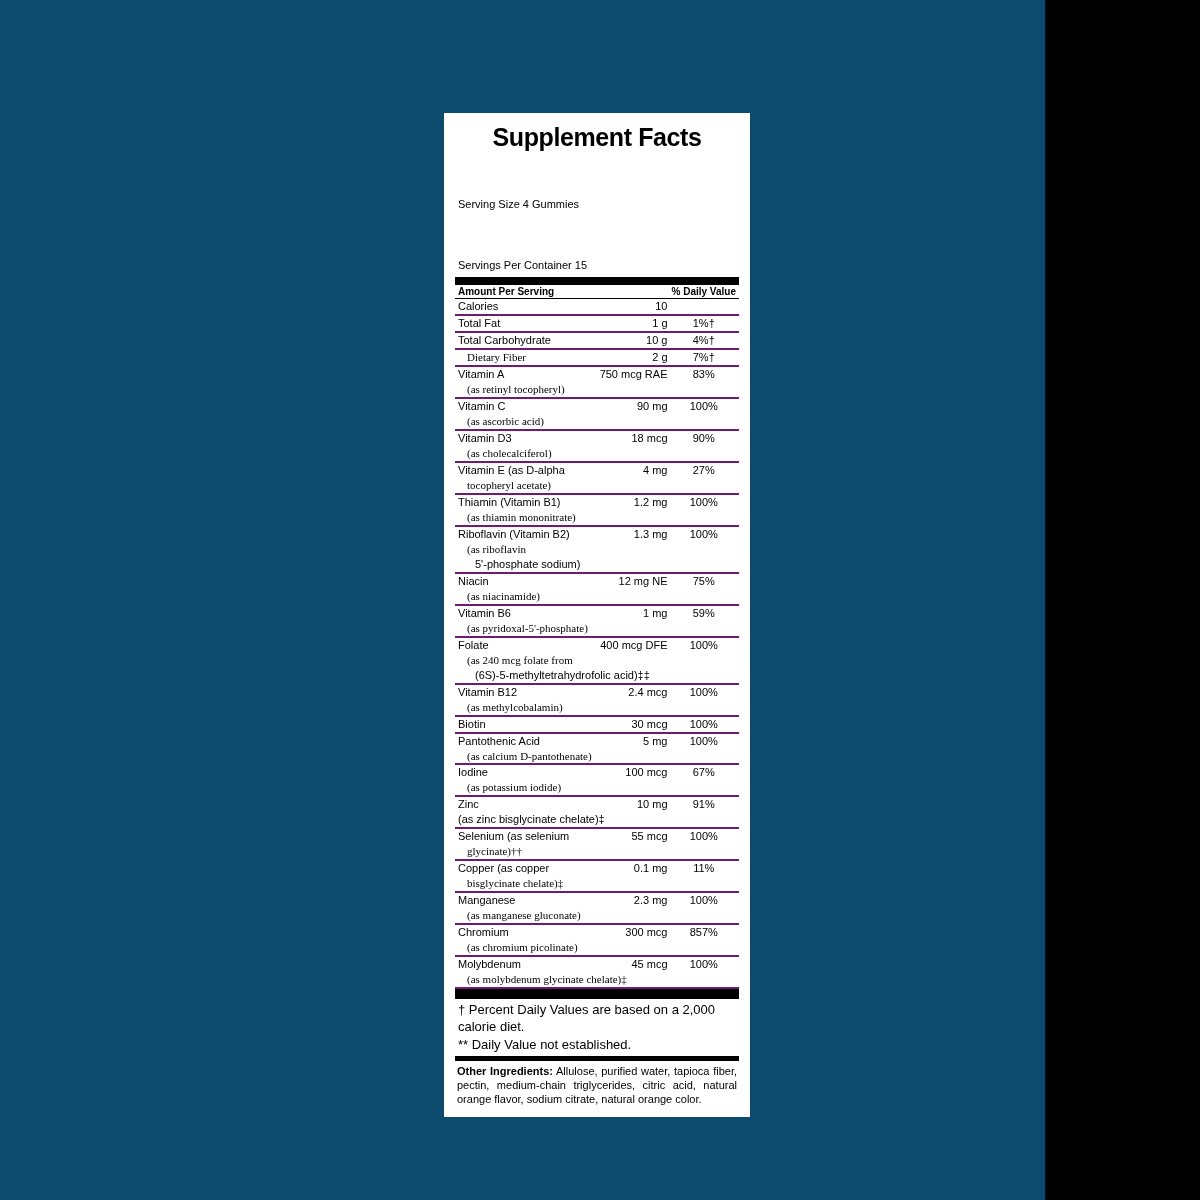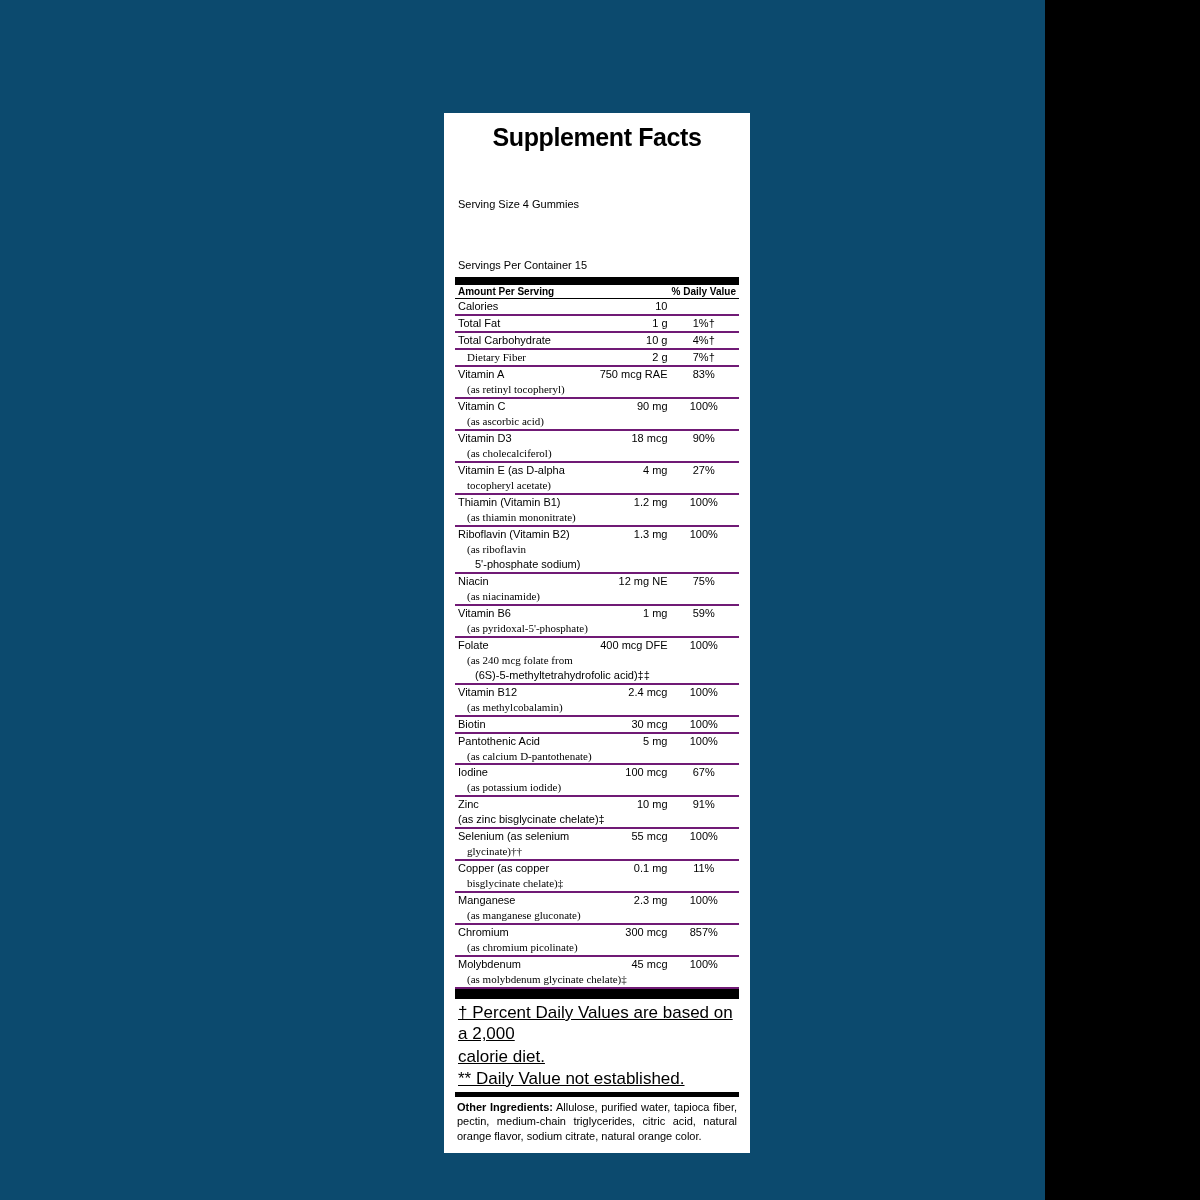--- a/index.html
+++ b/index.html
@@ -93,24 +93,23 @@
     padding-left: 12px !important;
     font-family: Liberation Serif, serif;
   }
   .sub2 {
     padding-left: 20px !important;
   }
   .indent-none {
     padding-left: 3px !important;
   }
   .footnotes {
-    font-size: 17px;
+    font-size: 13px;
     padding: 3px 3px 2px 3px;
     line-height: 1.25;
-    text-decoration: underline;
   }
   .footnotes div {
     margin-bottom: 1px;
   }
   .other {
     font-size: 11px;
     line-height: 1.3;
     padding: 3px 2px 2px 2px;
     text-align: justify;
   }

